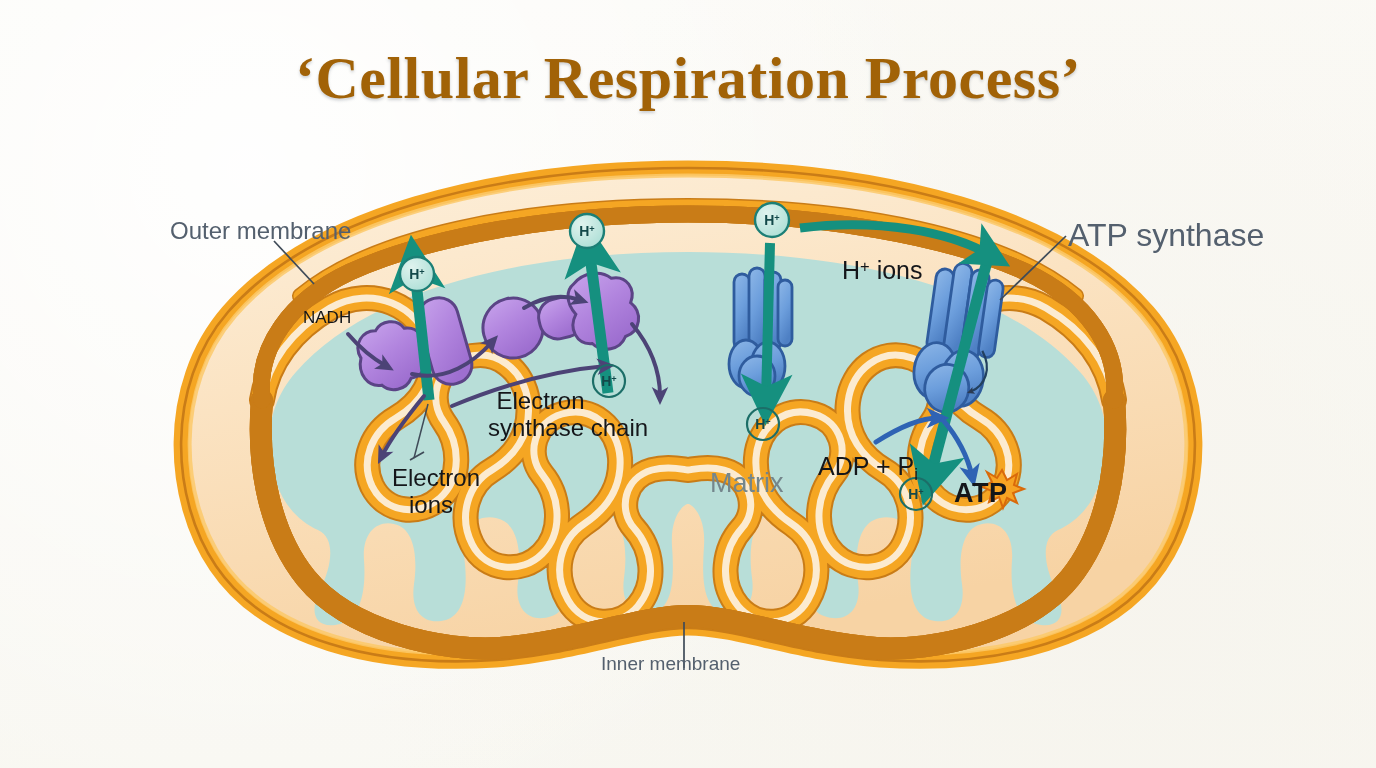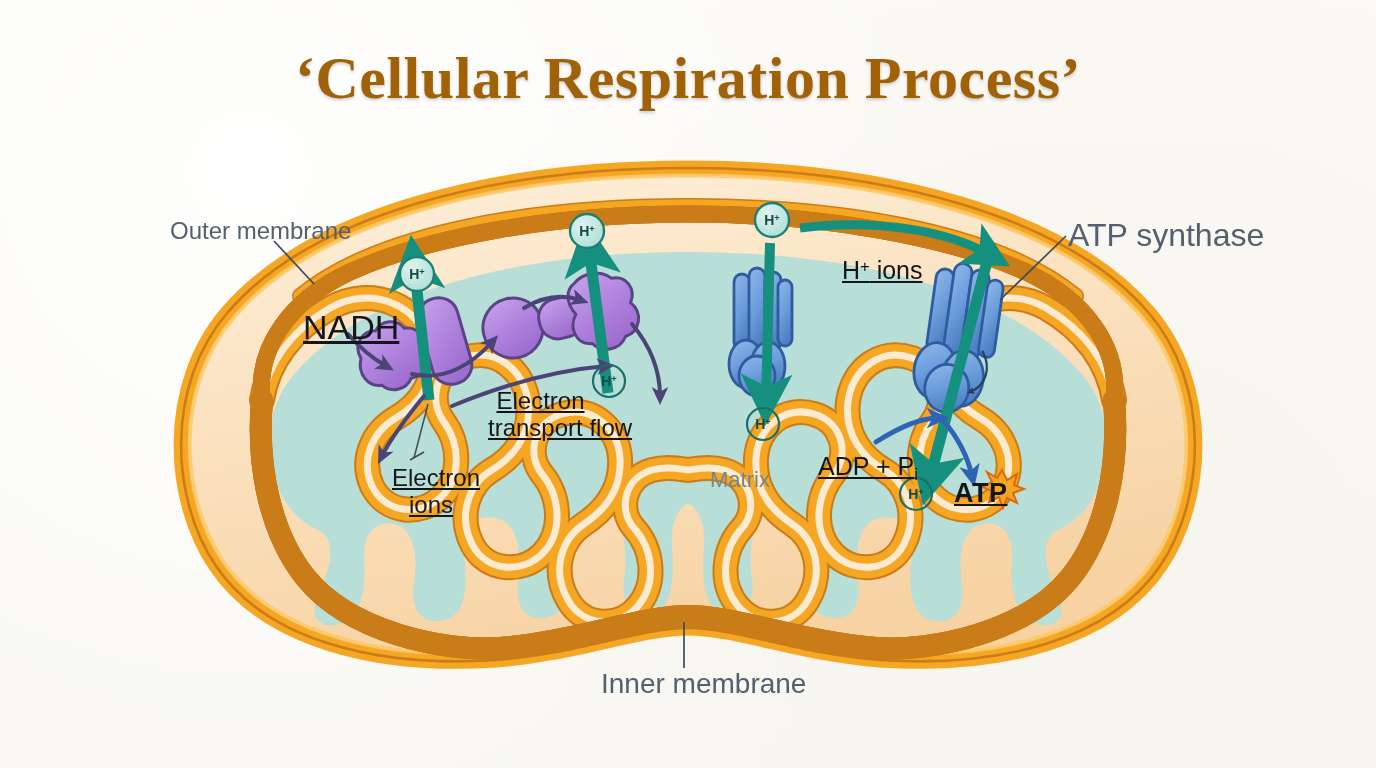--- a/index.html
+++ b/index.html
@@ -32,34 +32,34 @@
   }
   #diagram-stage{position:absolute;left:0;top:0;width:1376px;height:641px;}
   svg#mito{position:absolute;left:0;top:0;width:1376px;height:768px;}
   .lbl{
     position:absolute;
     font-family:"Liberation Sans", sans-serif;
     white-space:nowrap;
     line-height:1.12;
   }
   .lbl-grey{color:#54606e;}
-  .lbl-dark{color:#14161a;text-decoration:underline;}
+  .lbl-dark{color:#14161a;}
   .lbl-matrix{color:#74868c;}
   .sub{font-size:.66em;vertical-align:-.28em;}
   .sup{font-size:.66em;vertical-align:.42em;}
   #lbl-outer-membrane{left:170px;top:218px;font-size:24px;}
   #lbl-atp-synthase{left:1068px;top:218px;font-size:32px;}
-  #lbl-inner-membrane{left:601px;top:668px;font-size:28px;}
-  #lbl-nadh{left:303px;top:308px;font-size:34px;}
+  #lbl-inner-membrane{left:601px;top:653px;font-size:19px;}
+  #lbl-nadh{left:303px;top:308px;font-size:17px;}
   #lbl-etc{left:488px;top:388px;font-size:24px;text-align:center;width:105px;}
   #lbl-eflow{left:392px;top:465px;font-size:24px;text-align:center;width:78px;}
   #lbl-hions{left:842px;top:256px;font-size:25px;}
   #lbl-adp{left:818px;top:452px;font-size:25px;}
   #lbl-atp{left:954px;top:478px;font-size:27px;font-weight:bold;letter-spacing:.5px;text-align:right;}
-  #lbl-matrix{left:710px;top:468px;font-size:22px;text-align:center;}
+  #lbl-matrix{left:710px;top:468px;font-size:27px;text-align:center;}
   .ion-lbl{
     position:absolute;font-size:14px;font-weight:bold;color:#13494a;
     font-family:"Liberation Sans", sans-serif;
     transform:translate(-50%,-50%);pointer-events:none;
   }
 </style>
 </head>
 <body style="background: rgb(250, 249, 245);">
 
 <div id="paper-texture"></div>
@@ -415,21 +415,21 @@
 <div class="lbl lbl-grey" id="lbl-atp-synthase">ATP synthase</div>
 
 <div class="lbl lbl-grey" id="lbl-inner-membrane">Inner membrane</div>
 
 <div class="lbl lbl-matrix" id="lbl-matrix">Matrix</div>
 
 <div class="lbl lbl-dark" id="lbl-nadh">NADH</div>
 
 <div class="lbl lbl-dark" id="lbl-etc">
   <div>Electron</div>
-  <div>transport flow</div>
+  <div>synthase chain</div>
 </div>
 
 <div class="lbl lbl-dark" id="lbl-eflow">
   <div>Electron</div>
   <div>ions</div>
 </div>
 
 <div class="lbl lbl-dark" id="lbl-hions"><span>H</span><span class="sup">+</span><span> ions</span></div>
 
 <div class="lbl lbl-dark" id="lbl-adp"><span>ADP + P</span><span class="sub">i</span></div>

